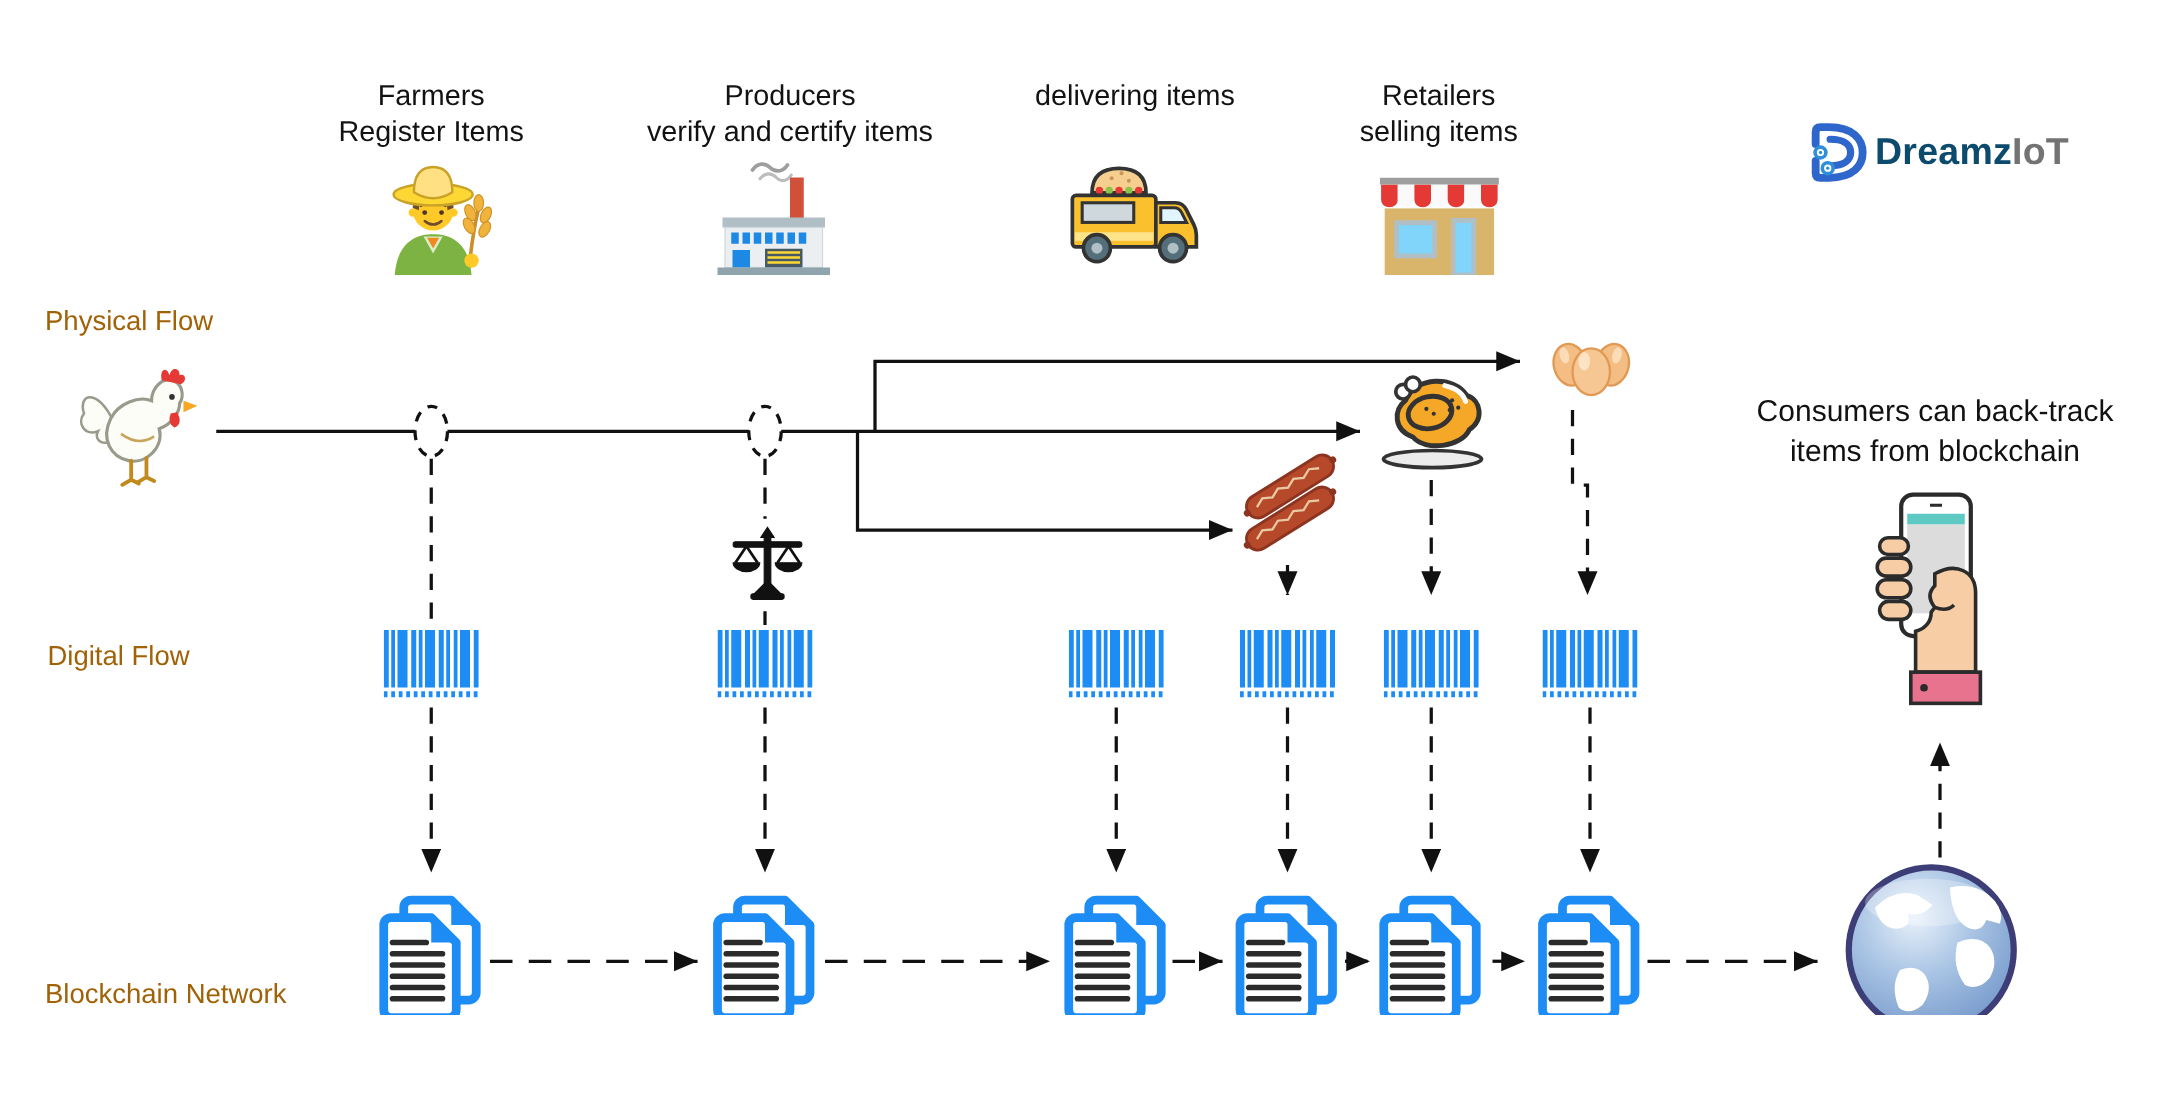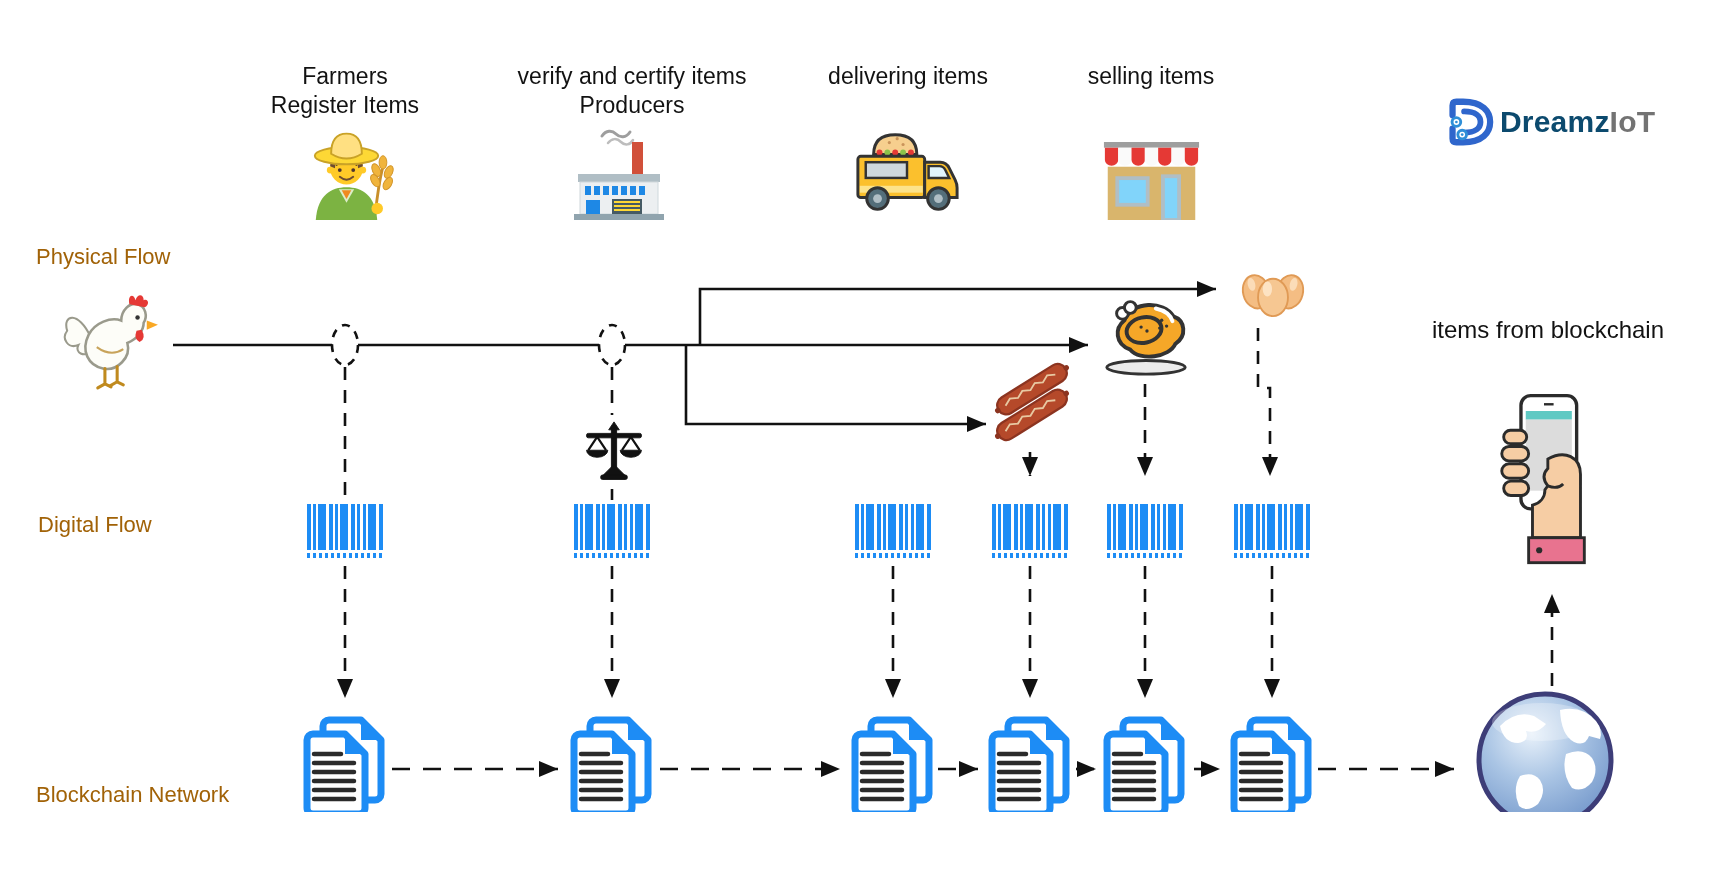--- a/index.html
+++ b/index.html
@@ -112,27 +112,28 @@
       <path d="M1194,769 H1220" marker-end="url(#arr)"></path>
       <path d="M1318,769 H1454" marker-end="url(#arr)"></path>
     </g>
   </svg>
 
   <div class="hcol" style="left:195px">
     <div>Farmers</div>
     <div>Register Items</div>
   </div>
   <div class="hcol" style="left:482px">
+    <div>Producers</div>
     <div>verify and certify items</div>
-    <div>Producers</div>
   </div>
   <div class="hcol" style="left:758px">
     <div>delivering items</div>
   </div>
   <div class="hcol" style="left:1001px">
+    <div>Retailers</div>
     <div>selling items</div>
   </div>
 
   <div class="logo">
     <svg width="54" height="56" viewBox="0 0 56 56">
       <path d="M13,21 V11 q0,-4 4,-4 h7 c20,0 28,10 28,21 c0,11 -8,21 -28,21 h-7 q-4,0 -4,-4 V35" stroke="#2f66cc" stroke-width="6.5" fill="none" stroke-linecap="round"></path>
       <path d="M25,17 c12,0 17,5 17,11 c0,6 -5,11 -17,11" stroke="#2f66cc" stroke-width="6" fill="none" stroke-linecap="round"></path>
       <circle cx="17" cy="28" r="4.5" fill="#fff" stroke="#2f8fd8" stroke-width="3"></circle>
       <circle cx="17" cy="28" r="1.4" fill="#2f8fd8"></circle>
       <circle cx="23" cy="41" r="4.5" fill="#fff" stroke="#2f8fd8" stroke-width="3"></circle>
@@ -355,20 +356,21 @@
     <g fill="#ffffff">
       <path d="M28,38 q16,-16 34,-10 l12,8 q-8,10 -20,7 q4,10 -8,12 q-14,0 -18,-17 z"></path>
       <path d="M88,22 q22,-5 36,11 q7,9 4,18 l-11,-3 q-4,11 -15,6 q-13,-7 -14,-32 z"></path>
       <path d="M48,88 q13,-5 20,4 q7,11 -2,24 q-11,9 -19,2 q-7,-17 1,-30 z"></path>
       <path d="M94,66 q17,-7 26,4 q7,11 0,24 q-9,11 -20,6 q-11,-15 -6,-34 z"></path>
     </g>
     <ellipse cx="70" cy="34" rx="50" ry="19" fill="#ffffff" opacity="0.28"></ellipse>
   </svg>
 
   <div class="note" style="left:1388px;top:314px">
+    <div>Consumers can back-track</div>
     <div>items from blockchain</div>
   </div>
 
   <svg class="abs" style="left:1496px;top:390px" width="96" height="186" viewBox="0 0 100 190">
     <rect x="26" y="4" width="58" height="118" rx="10" fill="#fff" stroke="#2b2b2b" stroke-width="3.5"></rect>
     <line x1="50" y1="13" x2="60" y2="13" stroke="#2b2b2b" stroke-width="2.5"></line>
     <rect x="31" y="20" width="48" height="9" fill="#5fc9c3"></rect>
     <rect x="31" y="29" width="48" height="74" fill="#dcdcdc"></rect>
     <circle cx="55" cy="112" r="5.5" fill="#fff" stroke="#2b2b2b" stroke-width="2.5"></circle>
     <g fill="#f6cda4" stroke="#2b2b2b" stroke-width="3">

